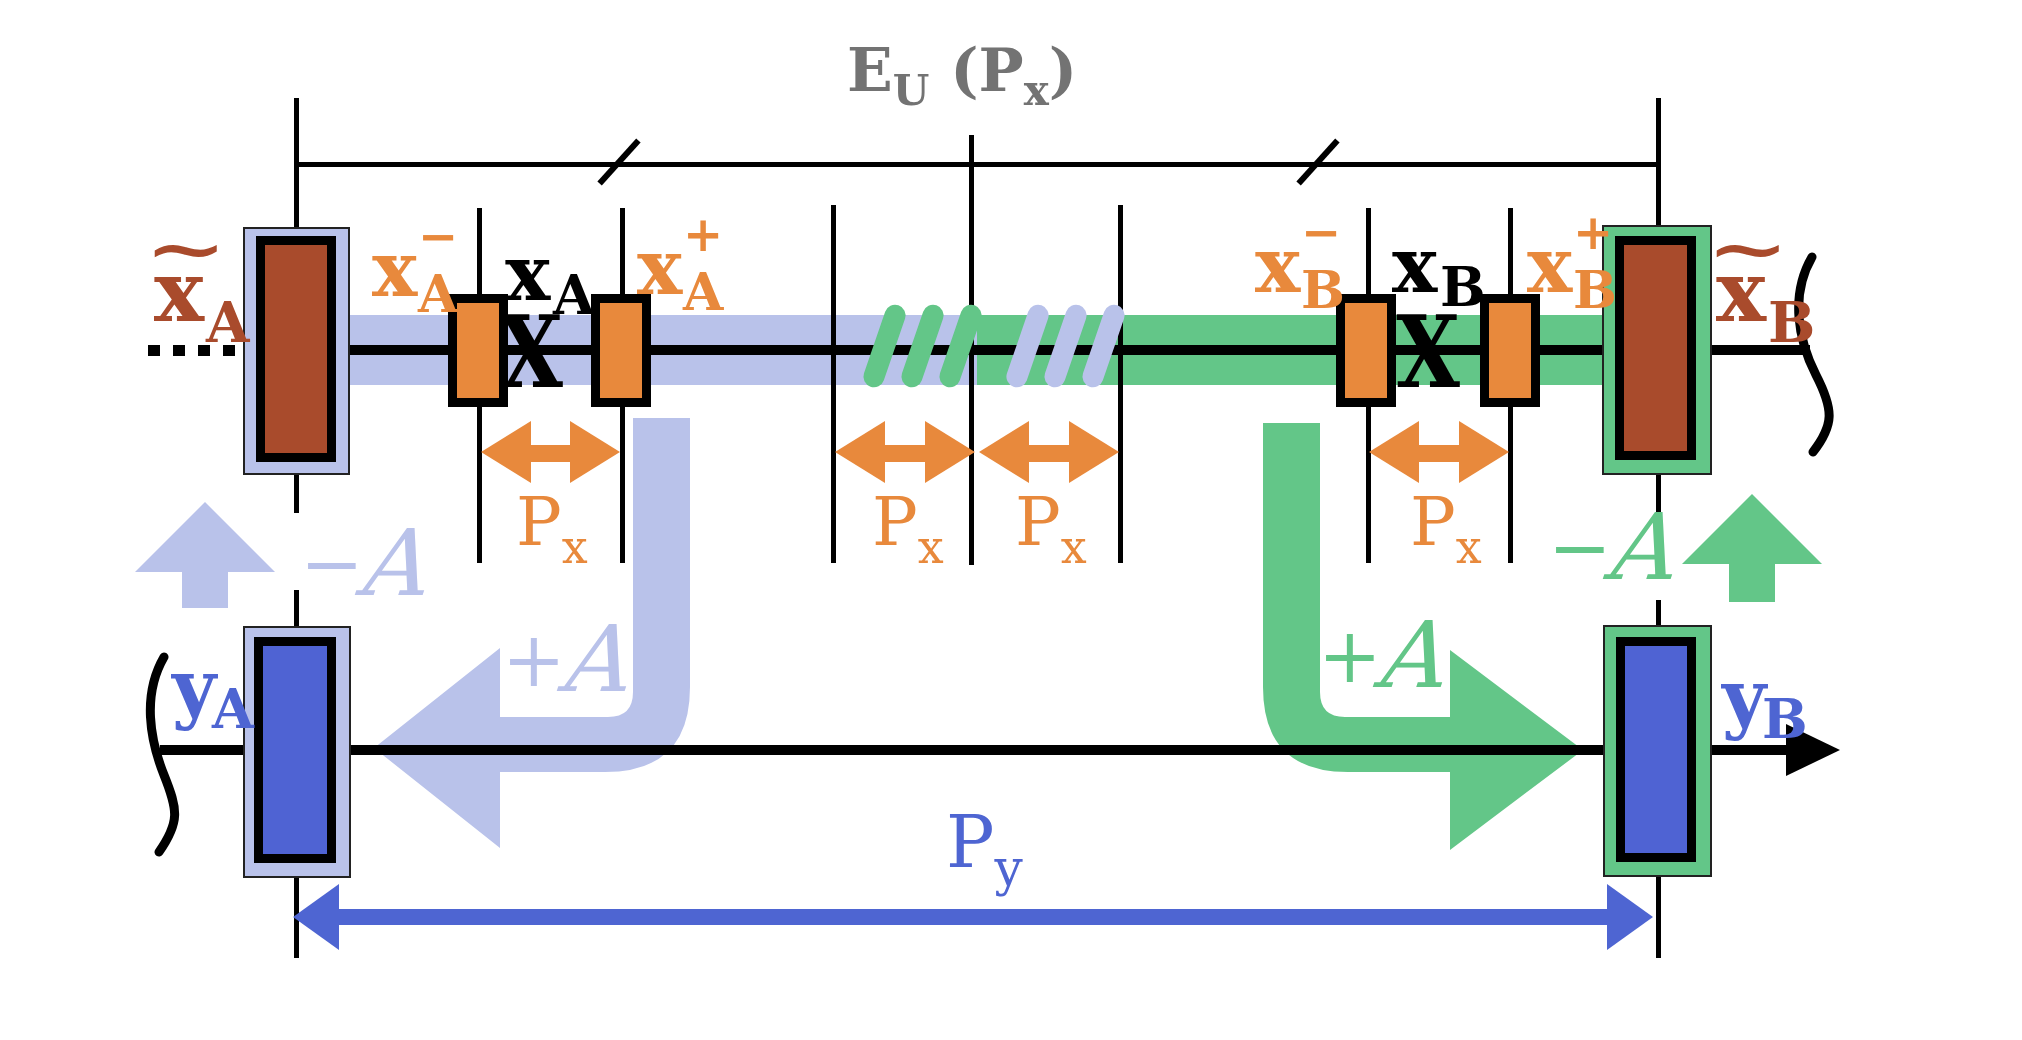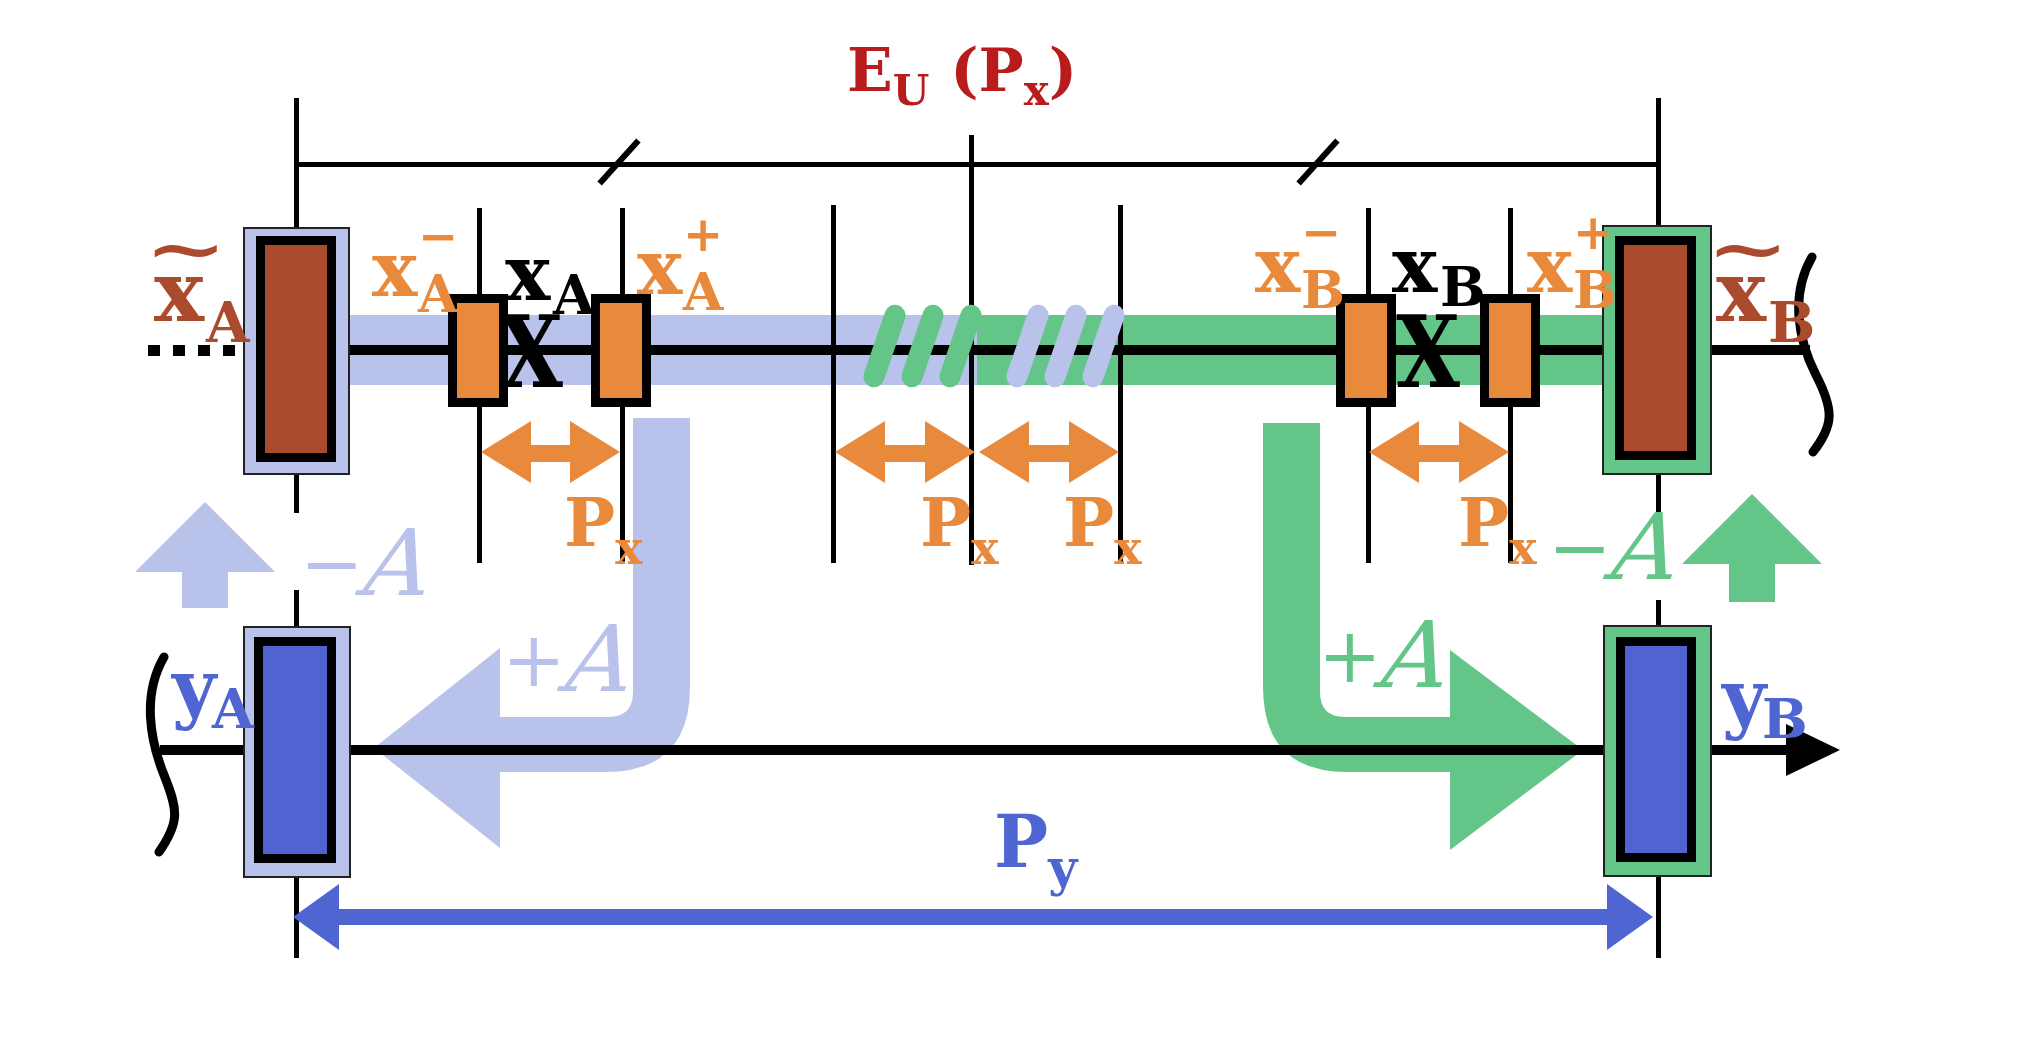--- a/index.html
+++ b/index.html
@@ -19,21 +19,21 @@
   .lbl .sup{position:absolute;left:46px;top:-20px;font-size:48px;}
   .lbl .sub{position:absolute;left:46px;top:36px;font-size:52px;}
   .lbl .subonly{position:absolute;left:48px;top:32px;font-size:54px;}
   .lbl .tilde{position:absolute;left:4px;top:-34px;font-size:66px;transform:scaleX(1.5);}
   .tildelbl .main{font-size:84px;line-height:84px;}
   .tildelbl .subonly{left:52px;top:44px;font-size:56px;}
 
   .axtitle{position:absolute;font-weight:bold;font-size:60px;line-height:80px;text-align:center;width:420px;}
   .axtitle .tsub{font-size:42px;vertical-align:-14px;}
 
-  .plbl{position:absolute;font-weight:bold;margin-left:48px;}
+  .plbl{position:absolute;font-weight:normal;}
   .plbl .pmain{font-size:68px;line-height:68px;}
   .plbl .psub{font-size:46px;vertical-align:-18px;}
 
   .alabel{position:absolute;display:flex;align-items:center;font-weight:normal;}
   .alabel .sign{font-size:76px;line-height:76px;}
   .alabel .cal{font-size:92px;line-height:92px;font-style:italic;transform:skewX(-8deg);margin-left:2px;}
 
   .xmark{position:absolute;width:84px;height:112px;line-height:112px;text-align:center;
          font-weight:bold;font-size:100px;color:#000;transform:scaleX(0.82);}
 
@@ -111,21 +111,21 @@
   <div class="abs z-rect" style="left:1480px;top:294px;width:42px;height:95px;background:#E8893C;border:9px solid #000;"></div>
 
   <div class="abs z-rect" style="left:243px;top:626px;width:104px;height:248px;background:#B9C2EA;border:2px solid #222;"></div>
   <div class="abs z-rect" style="left:254px;top:637px;width:64px;height:208px;background:#4F63D3;border:9px solid #000;"></div>
   <div class="abs z-rect" style="left:1603px;top:625px;width:105px;height:248px;background:#63C688;border:2px solid #222;"></div>
   <div class="abs z-rect" style="left:1616px;top:637px;width:62px;height:207px;background:#4F63D3;border:9px solid #000;"></div>
 
   <div class="xmark z-rect" style="left:489px;top:296px;">X</div>
   <div class="xmark z-rect" style="left:1386px;top:296px;">X</div>
 
-  <div class="axtitle z-label" style="left:752px;top:30px;color:#b91c1c;">
+  <div class="axtitle z-label" style="left:752px;top:30px;color:#737373;">
     <span>E</span><span class="tsub">U</span><span> (P</span><span class="tsub">x</span><span>)</span>
   </div>
 
   <div class="lbl tildelbl z-label" style="left:154px;top:250px;color:#A94B2C;">
     <span class="tilde">~</span>
     <span class="main">x</span>
     <span class="subonly">A</span>
   </div>
   <div class="lbl z-label" style="left:372px;top:232px;color:#E8893C;">
     <span class="main">x</span>

